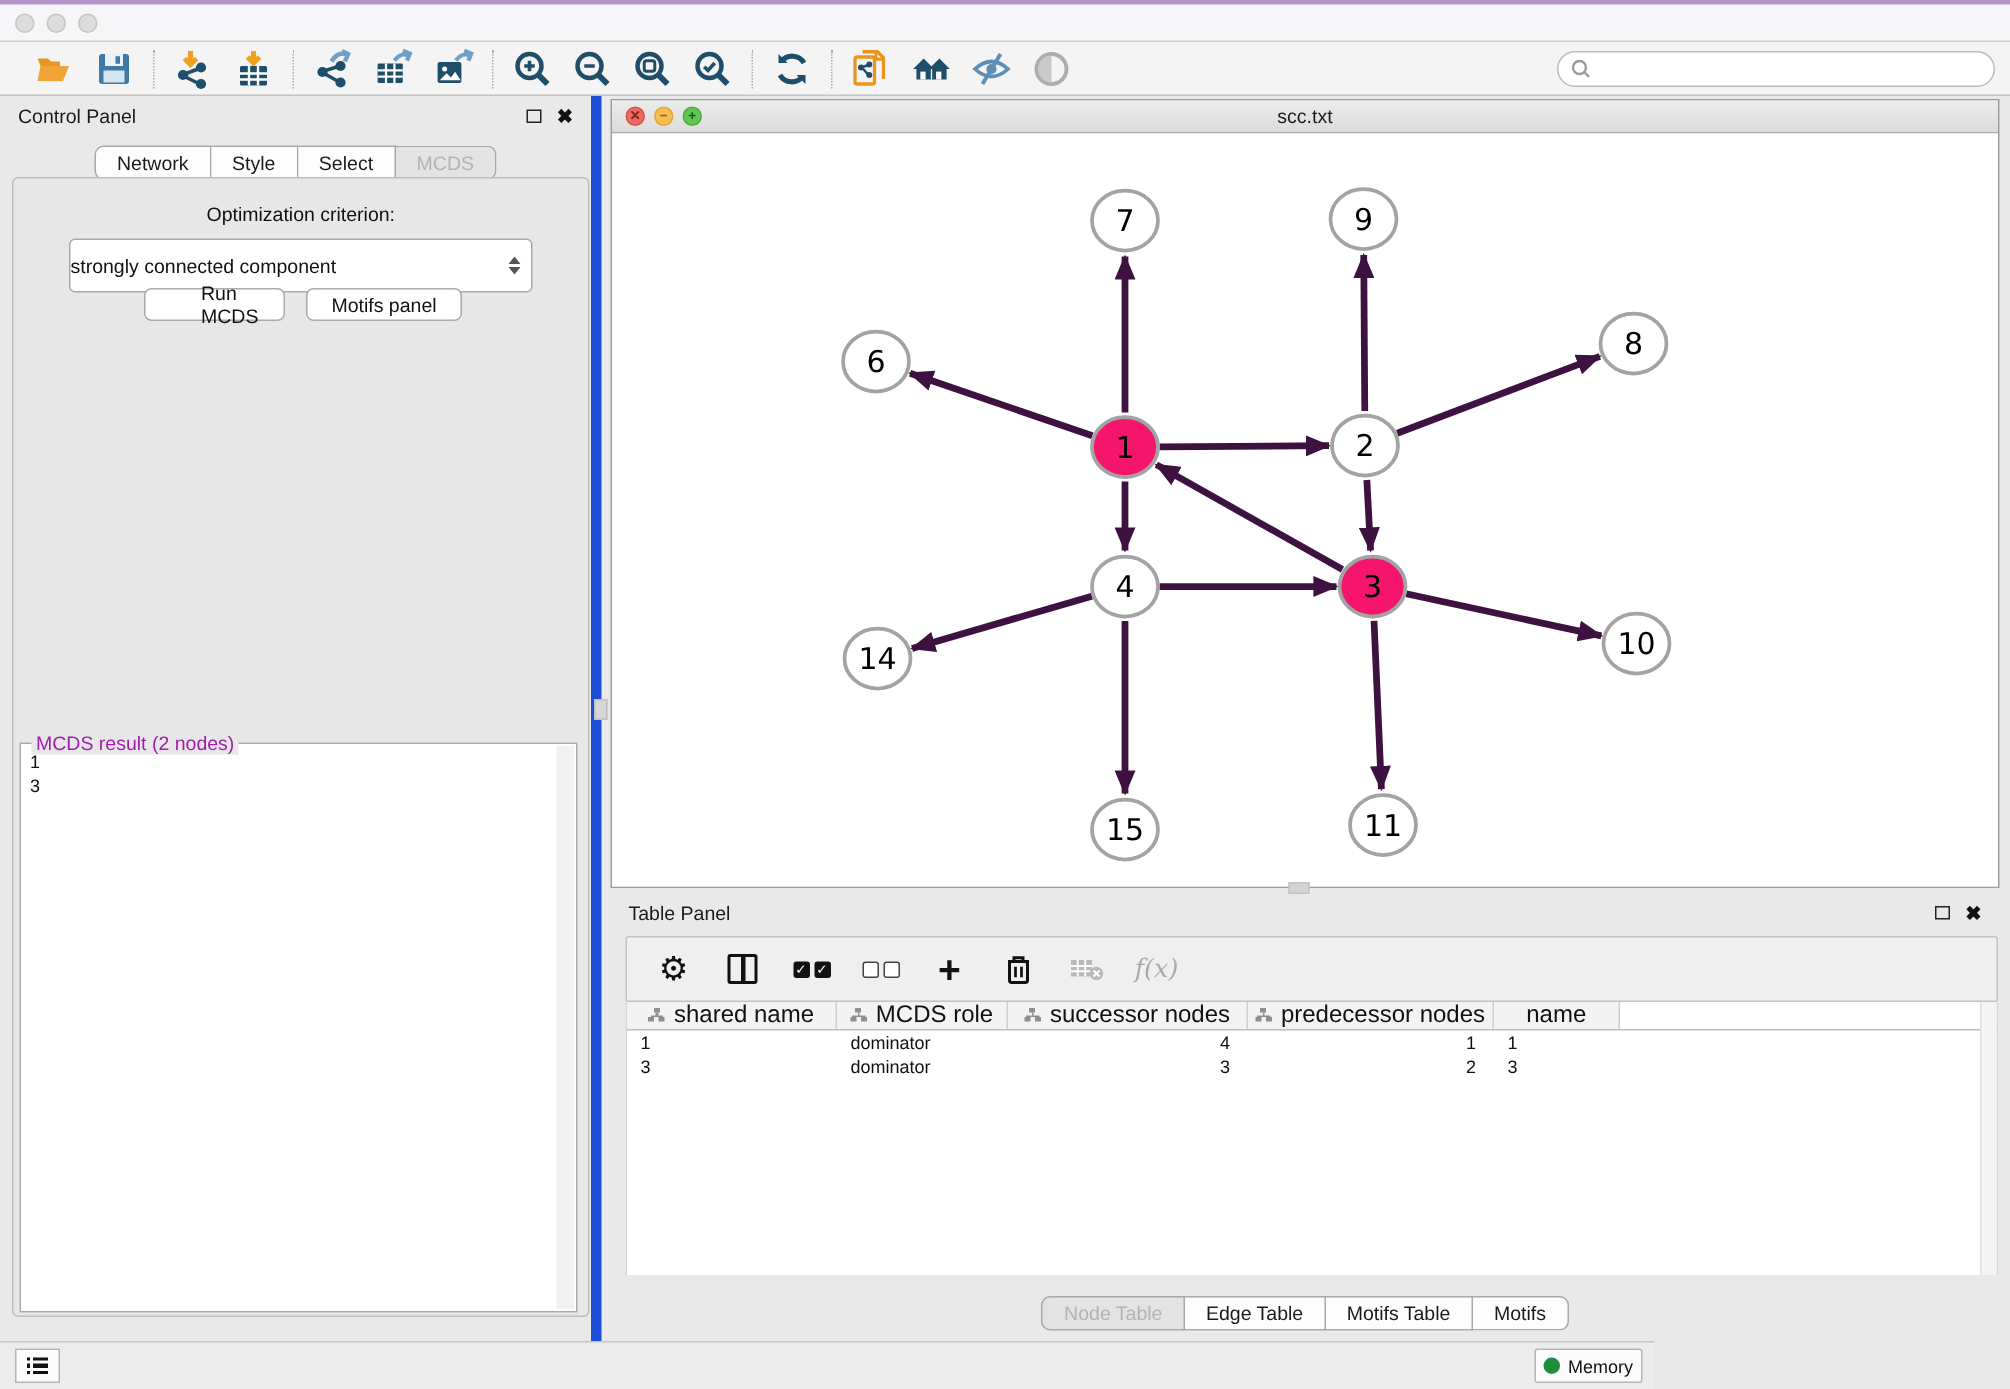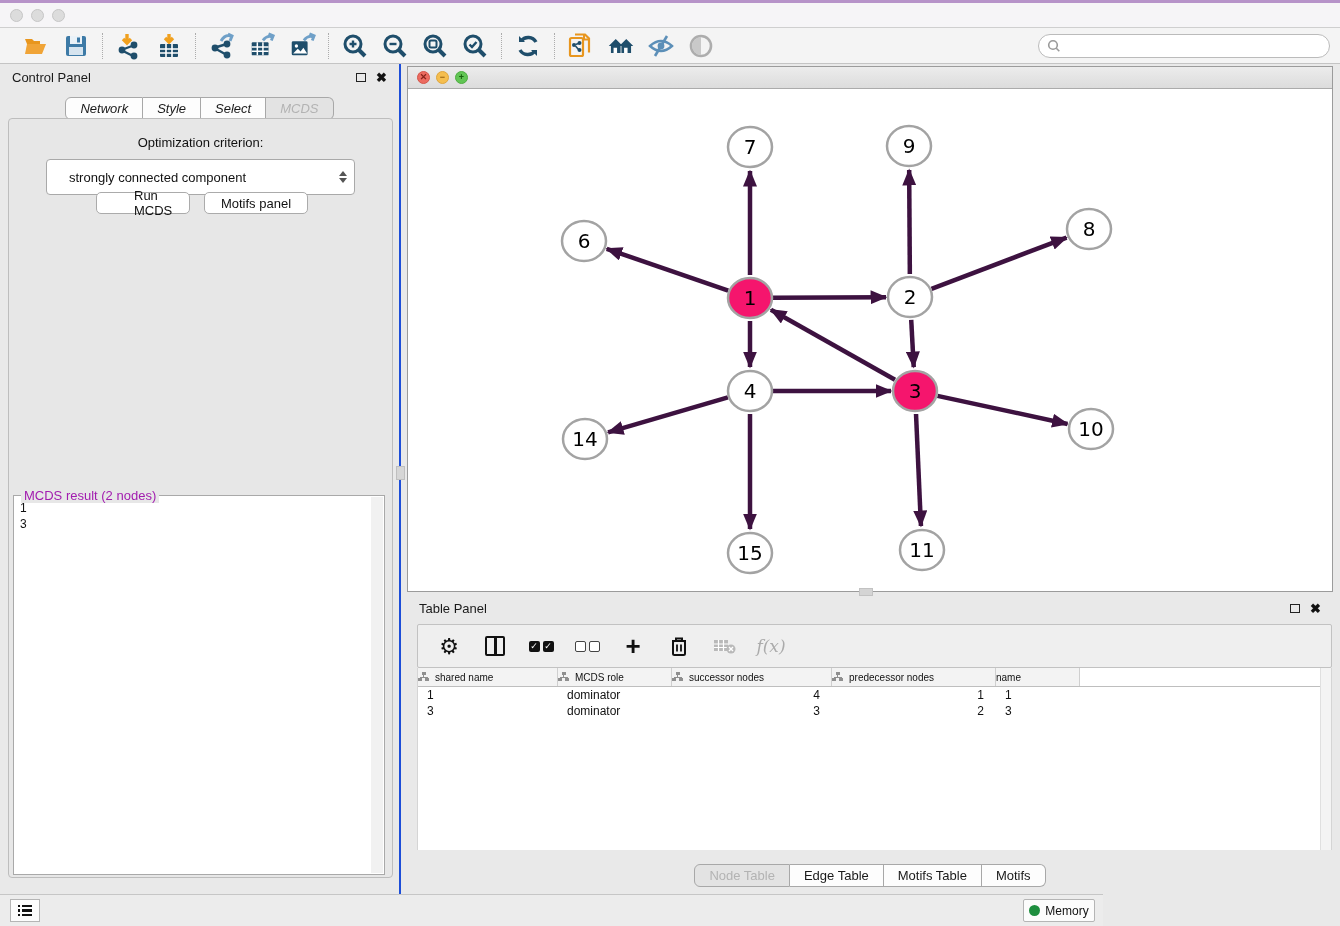--- a/index.html
+++ b/index.html
@@ -20,40 +20,40 @@
   .tgroup { display:flex; align-items:center; gap:12px; padding:0 12px; }
   .tsep { width:1px; height:26px; border-left:1px dotted #ACACAC; }
   .ticon { width:28px; height:28px; display:flex; align-items:center; justify-content:center; }
   .search-wrap { margin-left:auto; margin-right:10px; position:relative; }
   .search-input { width:292px; height:24px; border:1px solid #BBBBBB; border-radius:12px; background:#FFFFFF;
     padding-left:26px; font-size:13px; color:#333; outline:none; }
   .search-glyph { position:absolute; left:9px; top:5px; }
 
   
   .control-panel { position:absolute; left:0; top:64px; width:401px; height:830px; background:#E9E9E9;
-    border-right:2px solid #1d4ed8; }
+    border-right:7px solid #1d4ed8; }
   .panel-head { height:26px; display:flex; align-items:center; padding:0 12px; }
   .panel-title { font-size:13px; color:#1A1A1A; }
   .panel-icons { margin-left:auto; display:flex; align-items:center; gap:10px; }
   .float-box { width:10px; height:9px; border:1.6px solid #222; display:inline-block; }
   .close-x { font-size:13px; font-weight:bold; color:#111; line-height:1; }
 
   .tabs-row { position:absolute; left:0; width:100%; display:flex; justify-content:center; }
-  .cp-tabs { top:33px;font-style:italic; }
+  .cp-tabs { top:33px; }
   .tab { font-size:13px; color:#1A1A1A; background:#FDFDFD; border:1px solid #A8A8A8; border-left:none;
     padding:3px 14px; cursor:default; white-space:nowrap; }
   .tab:first-child { border-left:1px solid #A8A8A8; border-radius:6px 0 0 6px; }
   .tab:last-child { border-radius:0 6px 6px 0; }
   .tab.selected { background:#E3E3E3; color:#B3B3B3; }
 
   .cp-box { position:absolute; left:8px; top:54px; width:385px; height:760px; background:#E7E7E7;
     border:1px solid #BDBDBD; border-radius:4px; }
   .opt-label { position:absolute; top:16px; width:100%; text-align:center; font-size:13px; color:#111; }
   .combo { position:absolute; left:37px; top:40px; width:309px; height:36px; background:#FFF;
-    border:1px solid #A9A9A9; border-radius:4px; display:flex; align-items:center; padding-left:22px;
+    border:1px solid #A9A9A9; border-radius:4px; display:flex; align-items:center; padding-left:0;
     font-size:13px; color:#111; }
   .combo-arrows { margin-left:auto; margin-right:7px; display:flex; flex-direction:column; gap:2px; align-items:center; }
   .arr-up { width:0; height:0; border-left:4px solid transparent; border-right:4px solid transparent; border-bottom:5px solid #555; }
   .arr-dn { width:0; height:0; border-left:4px solid transparent; border-right:4px solid transparent; border-top:5px solid #555; }
   .btn { position:absolute; top:73px; height:22px; background:#FFF; border:1px solid #ABABAB; border-radius:5px;
     font-size:13px; color:#111; display:flex; align-items:center; justify-content:center; }
   .btn-run { left:87px; width:94px;padding-left:37px; }
   .btn-close { left:195px; width:104px; }
 
   .result-fieldset { position:absolute; left:4px; top:376px; width:372px; height:380px;
@@ -92,22 +92,22 @@
   .split-panel::after { content:""; position:absolute; left:7px; top:0; bottom:0; width:2.5px; background:#111; }
   .cb { width:11px; height:11px; border-radius:2px; display:inline-flex; align-items:center; justify-content:center; }
   .cb-on { background:#111; color:#FFF; font-size:9px; }
   .cb-off { border:1.6px solid #444; background:#FFF; }
   .plus-icon { font-size:26px; font-weight:bold; color:#111; line-height:1; }
   .fx { font-family:"DejaVu Serif",serif; font-style:italic; font-size:17px; color:#ABABAB; }
 
   .table-area { position:absolute; left:10px; top:72px; width:915px; height:182px; background:#FFF;
     border-left:1px solid #D5D5D5; border-right:1px solid #D5D5D5; }
   .thead { display:flex; height:19px; border-bottom:1px solid #BEBEBE; }
-  .th { background:#F3F3F3; border-right:1px solid #CFCFCF; display:flex; align-items:center; justify-content:flex-start;
-    gap:6px; font-size:10px; color:#111; }
+  .th { background:#F3F3F3; border-right:1px solid #CFCFCF; display:flex; align-items:center; justify-content:center;
+    gap:6px; font-size:16px; color:#111; }
   .trow { display:flex; height:16px; align-items:center; font-size:12px; color:#111; }
   .td { overflow:hidden; white-space:nowrap; }
   .table-scroll { position:absolute; right:0; top:0; width:11px; height:182px; background:#F4F4F4; border-left:1px solid #E0E0E0; }
   .tp-tabs { top:268px; }
 
   
   .tree-ico { display:inline-block; width:11px; height:10px; position:relative; }
   .tree-ico i { position:absolute; background:#8F8F8F; }
 
   
@@ -326,20 +326,21 @@
 </div>
 <div class="v-splitter-handle"></div>
 
 <div class="net-window">
   <div class="net-titlebar">
     <div class="net-traffic">
       <span class="nt nt-red">✕</span>
       <span class="nt nt-yel">−</span>
       <span class="nt nt-grn">+</span>
     </div>
+    <div class="net-title">scc.txt</div>
   </div>
   <div class="net-canvas">
     <svg id="graph" width="924" height="502" viewBox="0 0 924 502">
         <defs>
           <marker id="arrow" viewBox="0 0 12 10" refX="11" refY="5" markerWidth="17" markerHeight="14" orient="auto" markerUnits="userSpaceOnUse">
             <path d="M0,0 L12,5 L0,10 Z" fill="#3D1240"></path>
           </marker>
         </defs>
         <line x1="364.99955079441025" y1="208.85625280753493" x2="478.0004687362675" y2="208.1499970703983" stroke="#3D1240" stroke-width="4.5" marker-end="url(#arrow)"></line>
         <line x1="342" y1="232" x2="342" y2="278" stroke="#3D1240" stroke-width="4.5" marker-end="url(#arrow)"></line>

